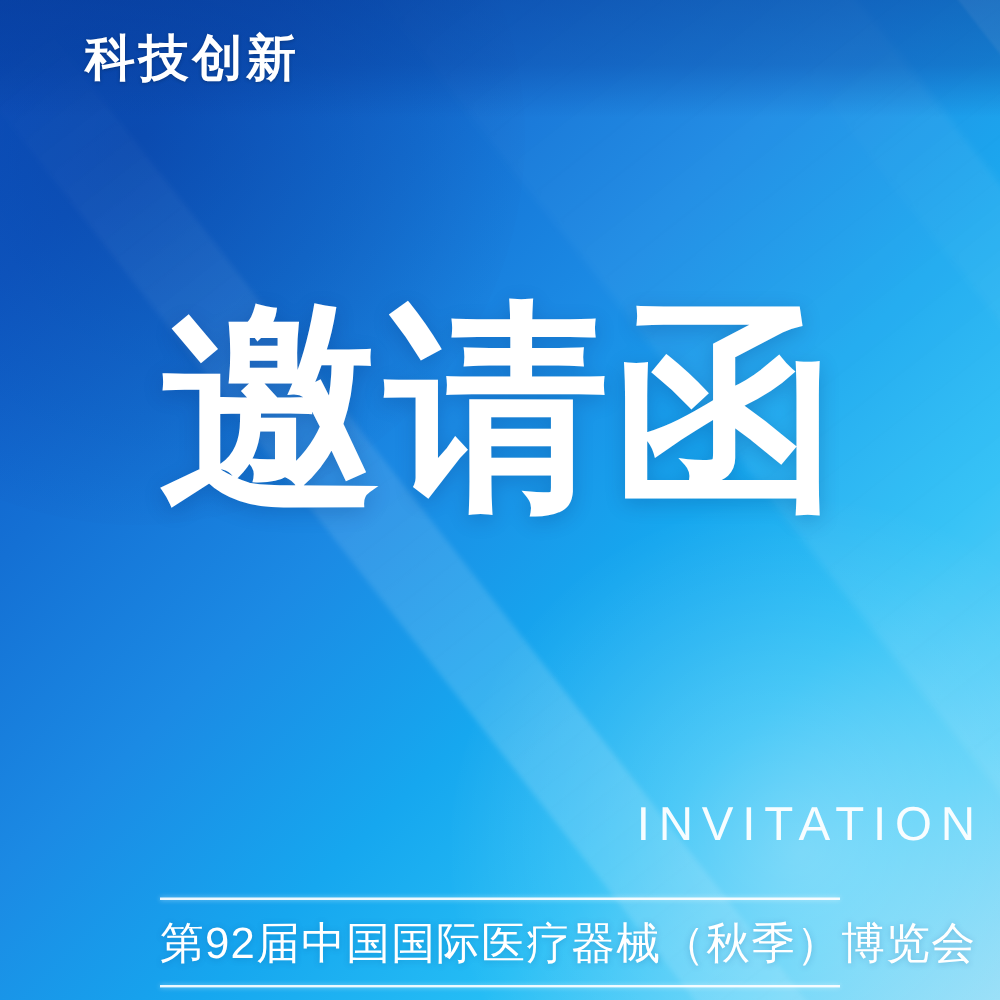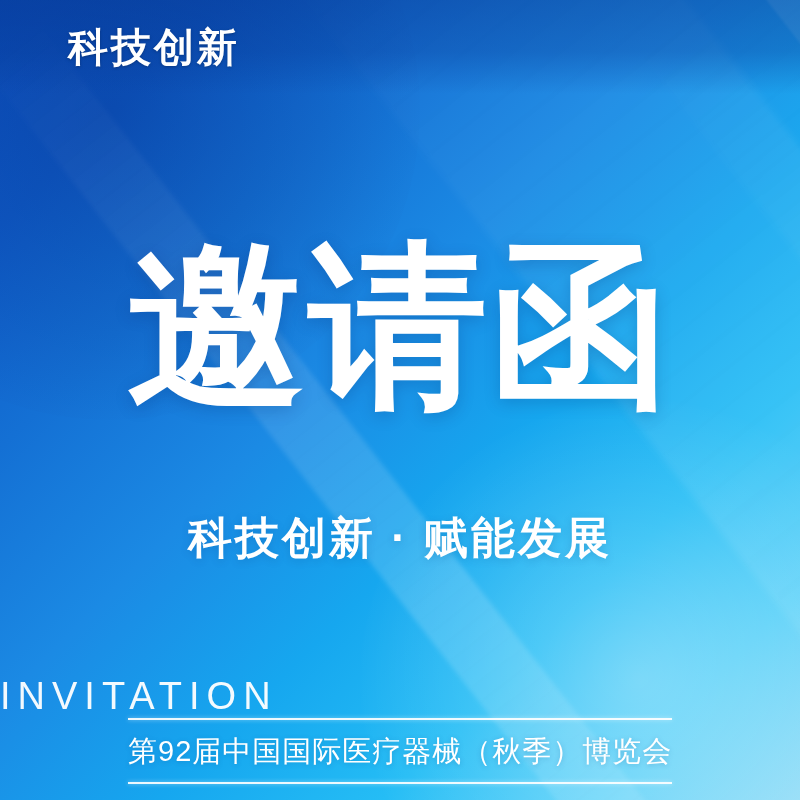--- a/index.html
+++ b/index.html
@@ -165,46 +165,45 @@
     letter-spacing: 3px;
     line-height: 1.2;
     text-shadow: 0 2px 8px rgba(0,60,130,0.20);
   }
 
   
   .invitation {
     position: absolute;
     left: 0; top: 641px;
     width: 787px;
-    text-align: left;
+    text-align: right;
     color: rgba(255,255,255,0.95);
     font-size: 38px;
     font-weight: 300;
     letter-spacing: 7px;
     line-height: 1;
-    margin-top: 36px;
   }
 
   
   .footer {
     position: absolute;
     left: 128px;
     top: 718px;
     width: 544px;
   }
   .rule {
     height: 2px;
     width: 100%;
     background: rgba(255,255,255,0.92);
     box-shadow: 0 0 4px rgba(255,255,255,0.5);
   }
   .event-name {
     text-align: right;
     color: #ffffff;
-    font-size: 29px;
+    font-size: 35px;
     letter-spacing: 1px;
     line-height: 1;
     padding: 17px 0 16px 0;
     white-space: nowrap;
     text-shadow: 0 1px 5px rgba(0,70,140,0.25);
   }
 </style>
 </head>
 <body>
 
@@ -219,21 +218,20 @@
   <div class="glow-br"></div>
 
   <div class="header">
 
 
     <div class="brand-cn">科技创新</div>
   </div>
 
   <div class="main-title">邀请函</div>
 
-  <div class="subtitle">科技创新 · 赋能发展</div>
 
   <div class="invitation">INVITATION</div>
 
   <div class="footer">
     <div class="rule"></div>
     <div class="event-name">第92届中国国际医疗器械（秋季）博览会</div>
     <div class="rule"></div>
   </div>
 
 </div>

